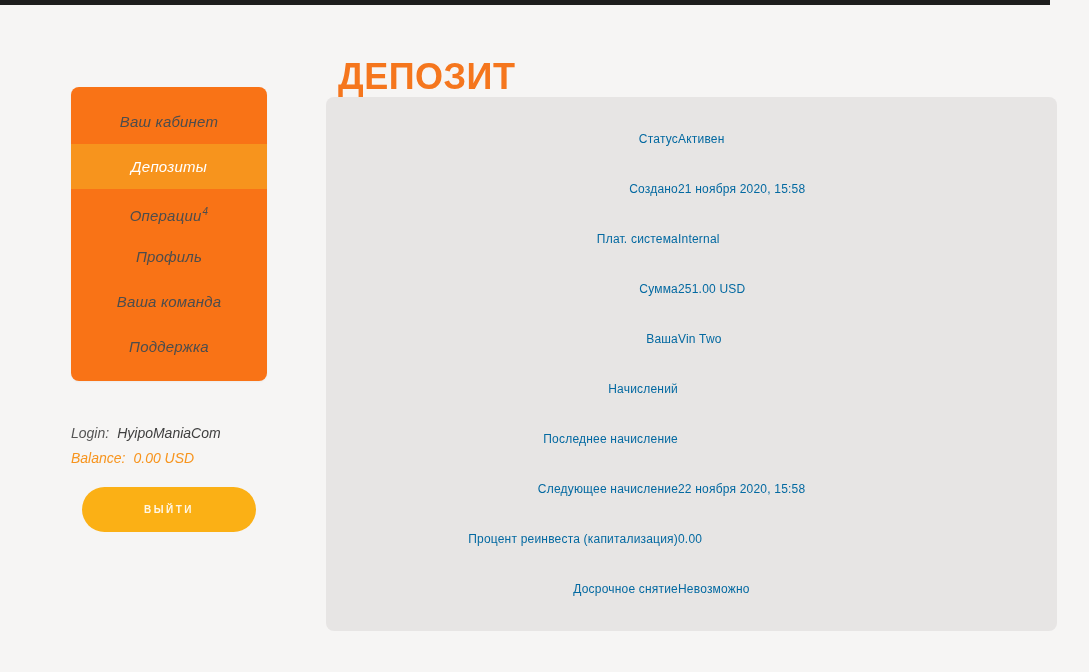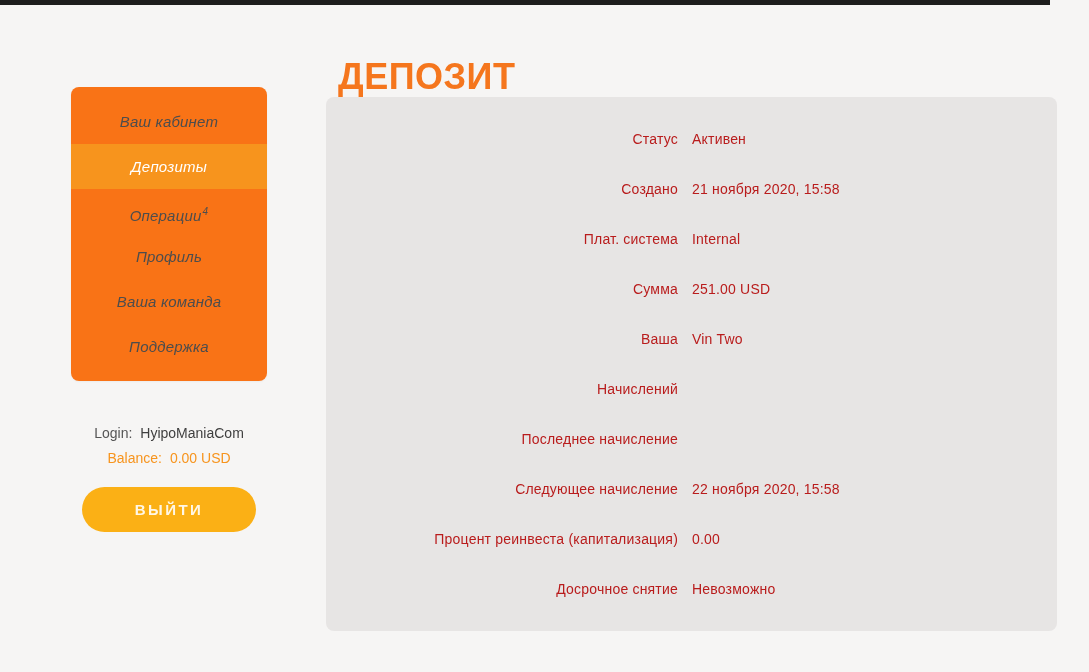--- a/index.html
+++ b/index.html
@@ -42,40 +42,41 @@
   }
   .nav-item sup {
     font-size: 10px;
     color: #4d4d4d;
     margin-left: 1px;
   }
 
   .account {
     position: absolute; left: 71px; top: 425px;
     width: 196px;
-    text-align: center;
+    text-align: left;
     font-size: 14px;
+    font-style: italic;
   }
   .account .login-line { color: #3f3f3f; }
   .account .login-line .lbl { color: #555555; margin-right: 8px; }
   .account .balance-line {
     margin-top: 9px;
     color: #f7941d;
   }
   .account .balance-line .lbl { margin-right: 8px; }
 
   .logout-btn {
     position: absolute; left: 82px; top: 487px;
     width: 174px; height: 45px;
     border: none;
     border-radius: 23px;
     background: #fbb015;
     color: #fff7e6;
     font-family: "Liberation Sans", sans-serif;
-    font-size: 15px;
+    font-size: 10px;
     font-weight: bold;
     letter-spacing: 2.5px;
     cursor: pointer;
   }
 
   
   .page-title {
     position: absolute; left: 326px; top: 44px;
     margin: 12px;
     font-size: 36px;
@@ -87,25 +88,24 @@
   .details-panel {
     position: absolute; left: 326px; top: 97px;
     width: 731px; height: 534px;
     background: #e7e5e4;
     border-radius: 8px;
     padding: 17px 0;
   }
   .detail-row {
     display: grid;
     grid-template-columns: 352px 1fr;
-    column-gap: 14px;
     height: 50px;
     align-items: center;
-    font-size: 14px;
-    color: #b91c1c;
+    font-size: 12px;
+    color: #0369a1;
     letter-spacing: 0.2px;
   }
   .detail-label { text-align: right; }
   .detail-value { text-align: left; padding-right: 12px; }
 </style>
 </head>
 <body>
 
 <div class="stage">
 

